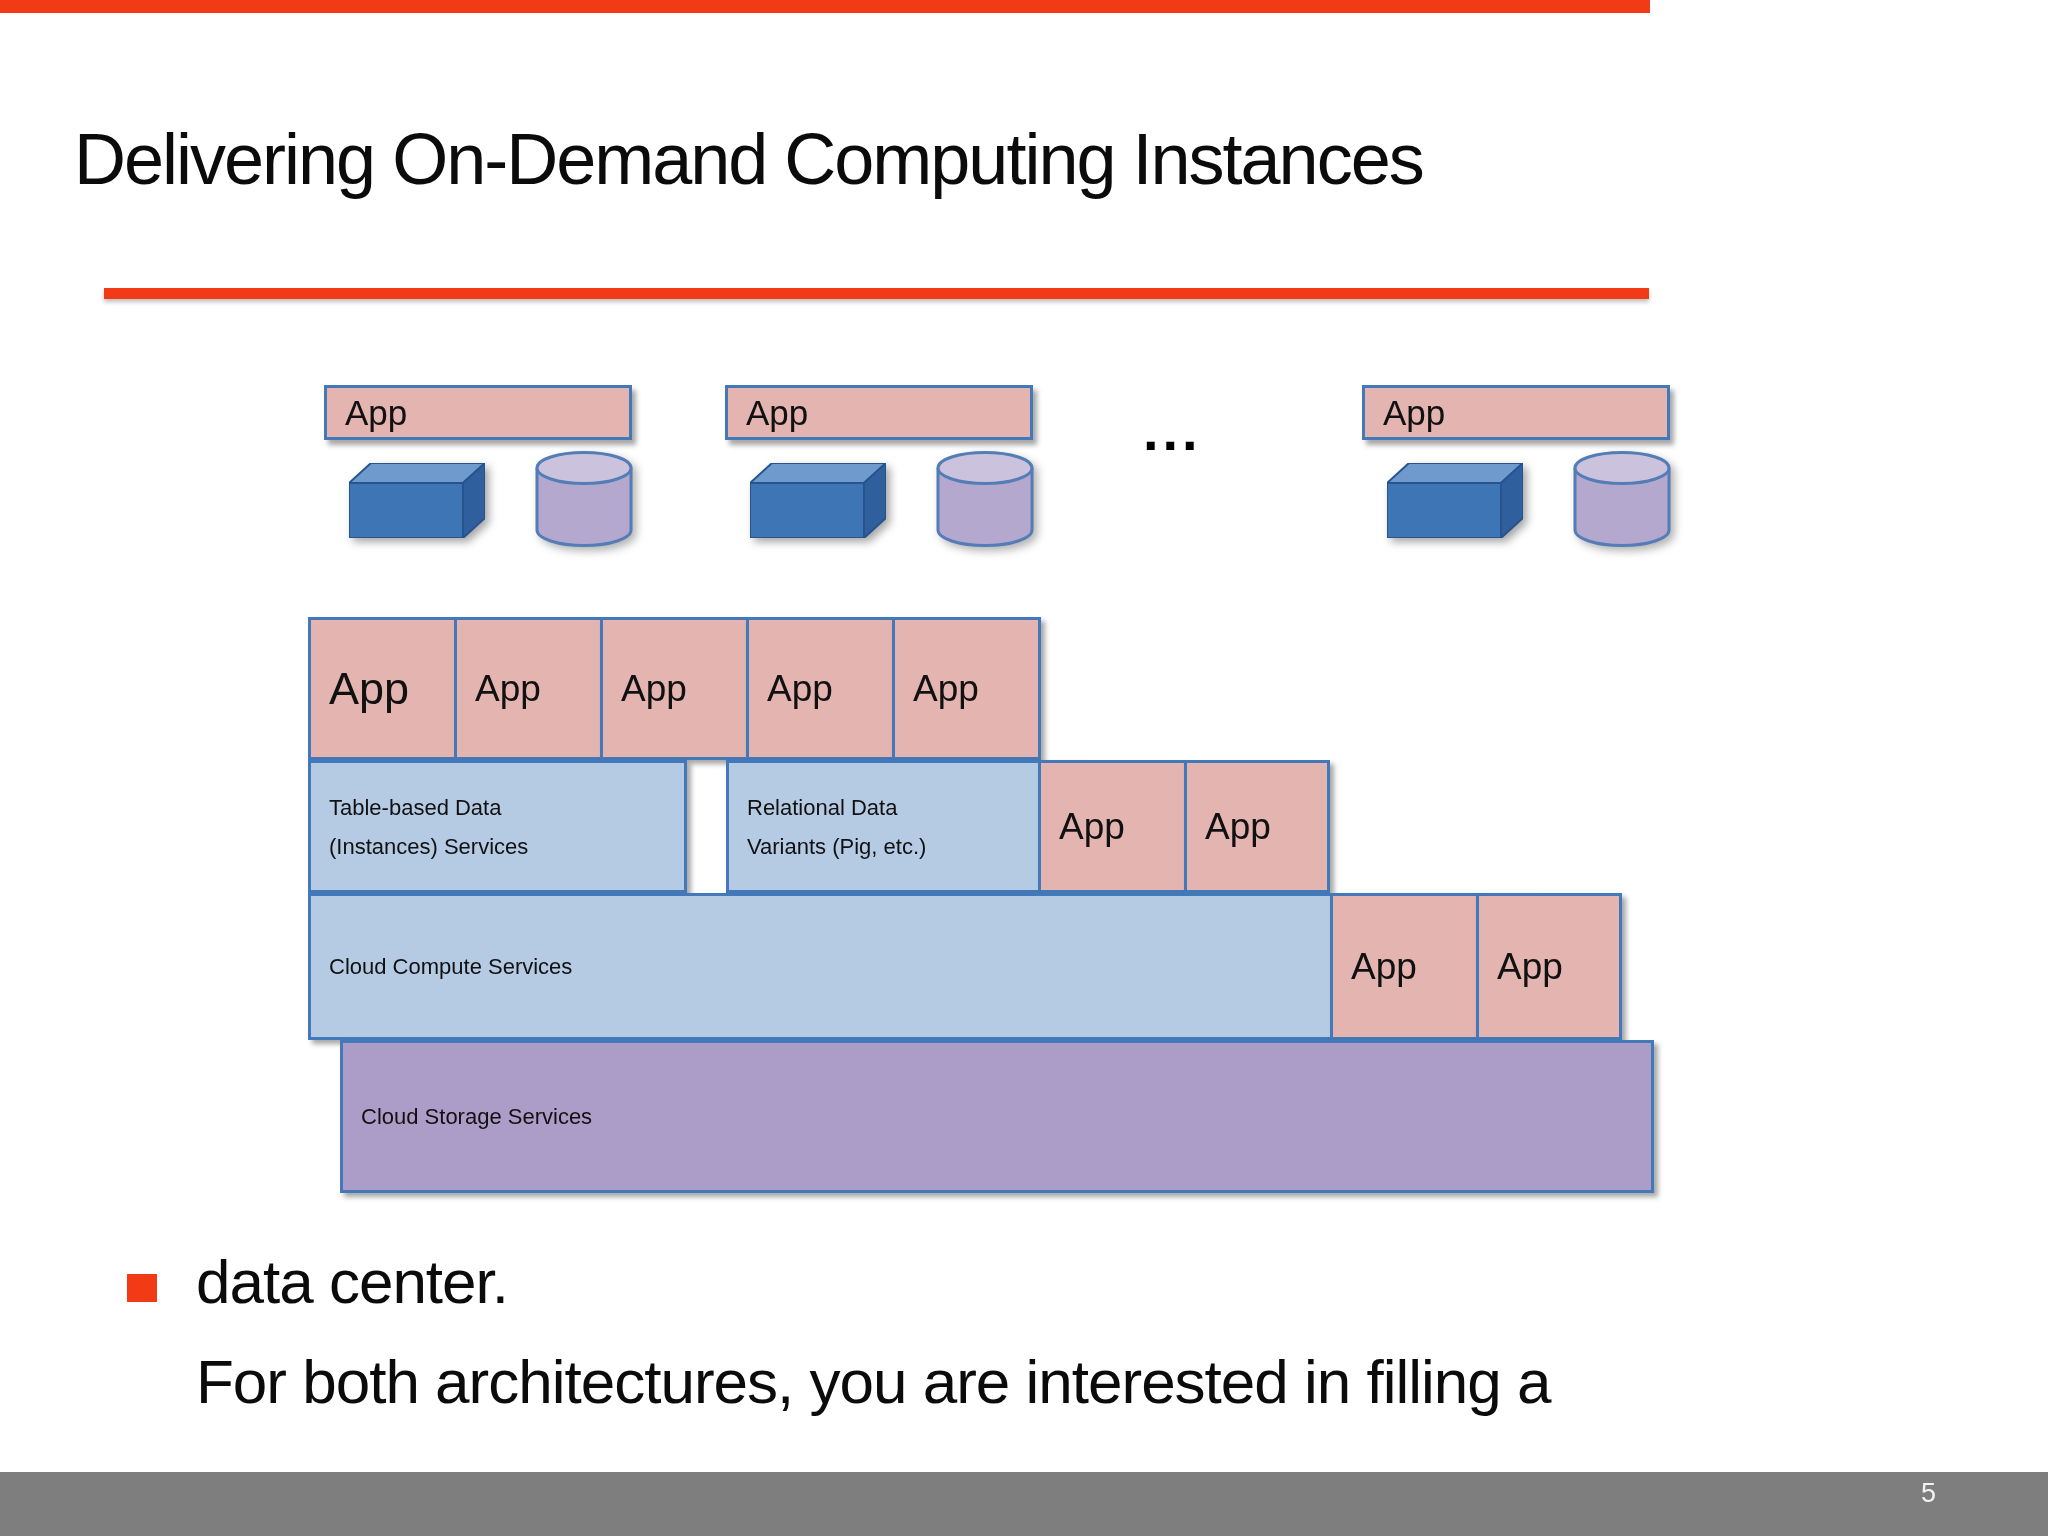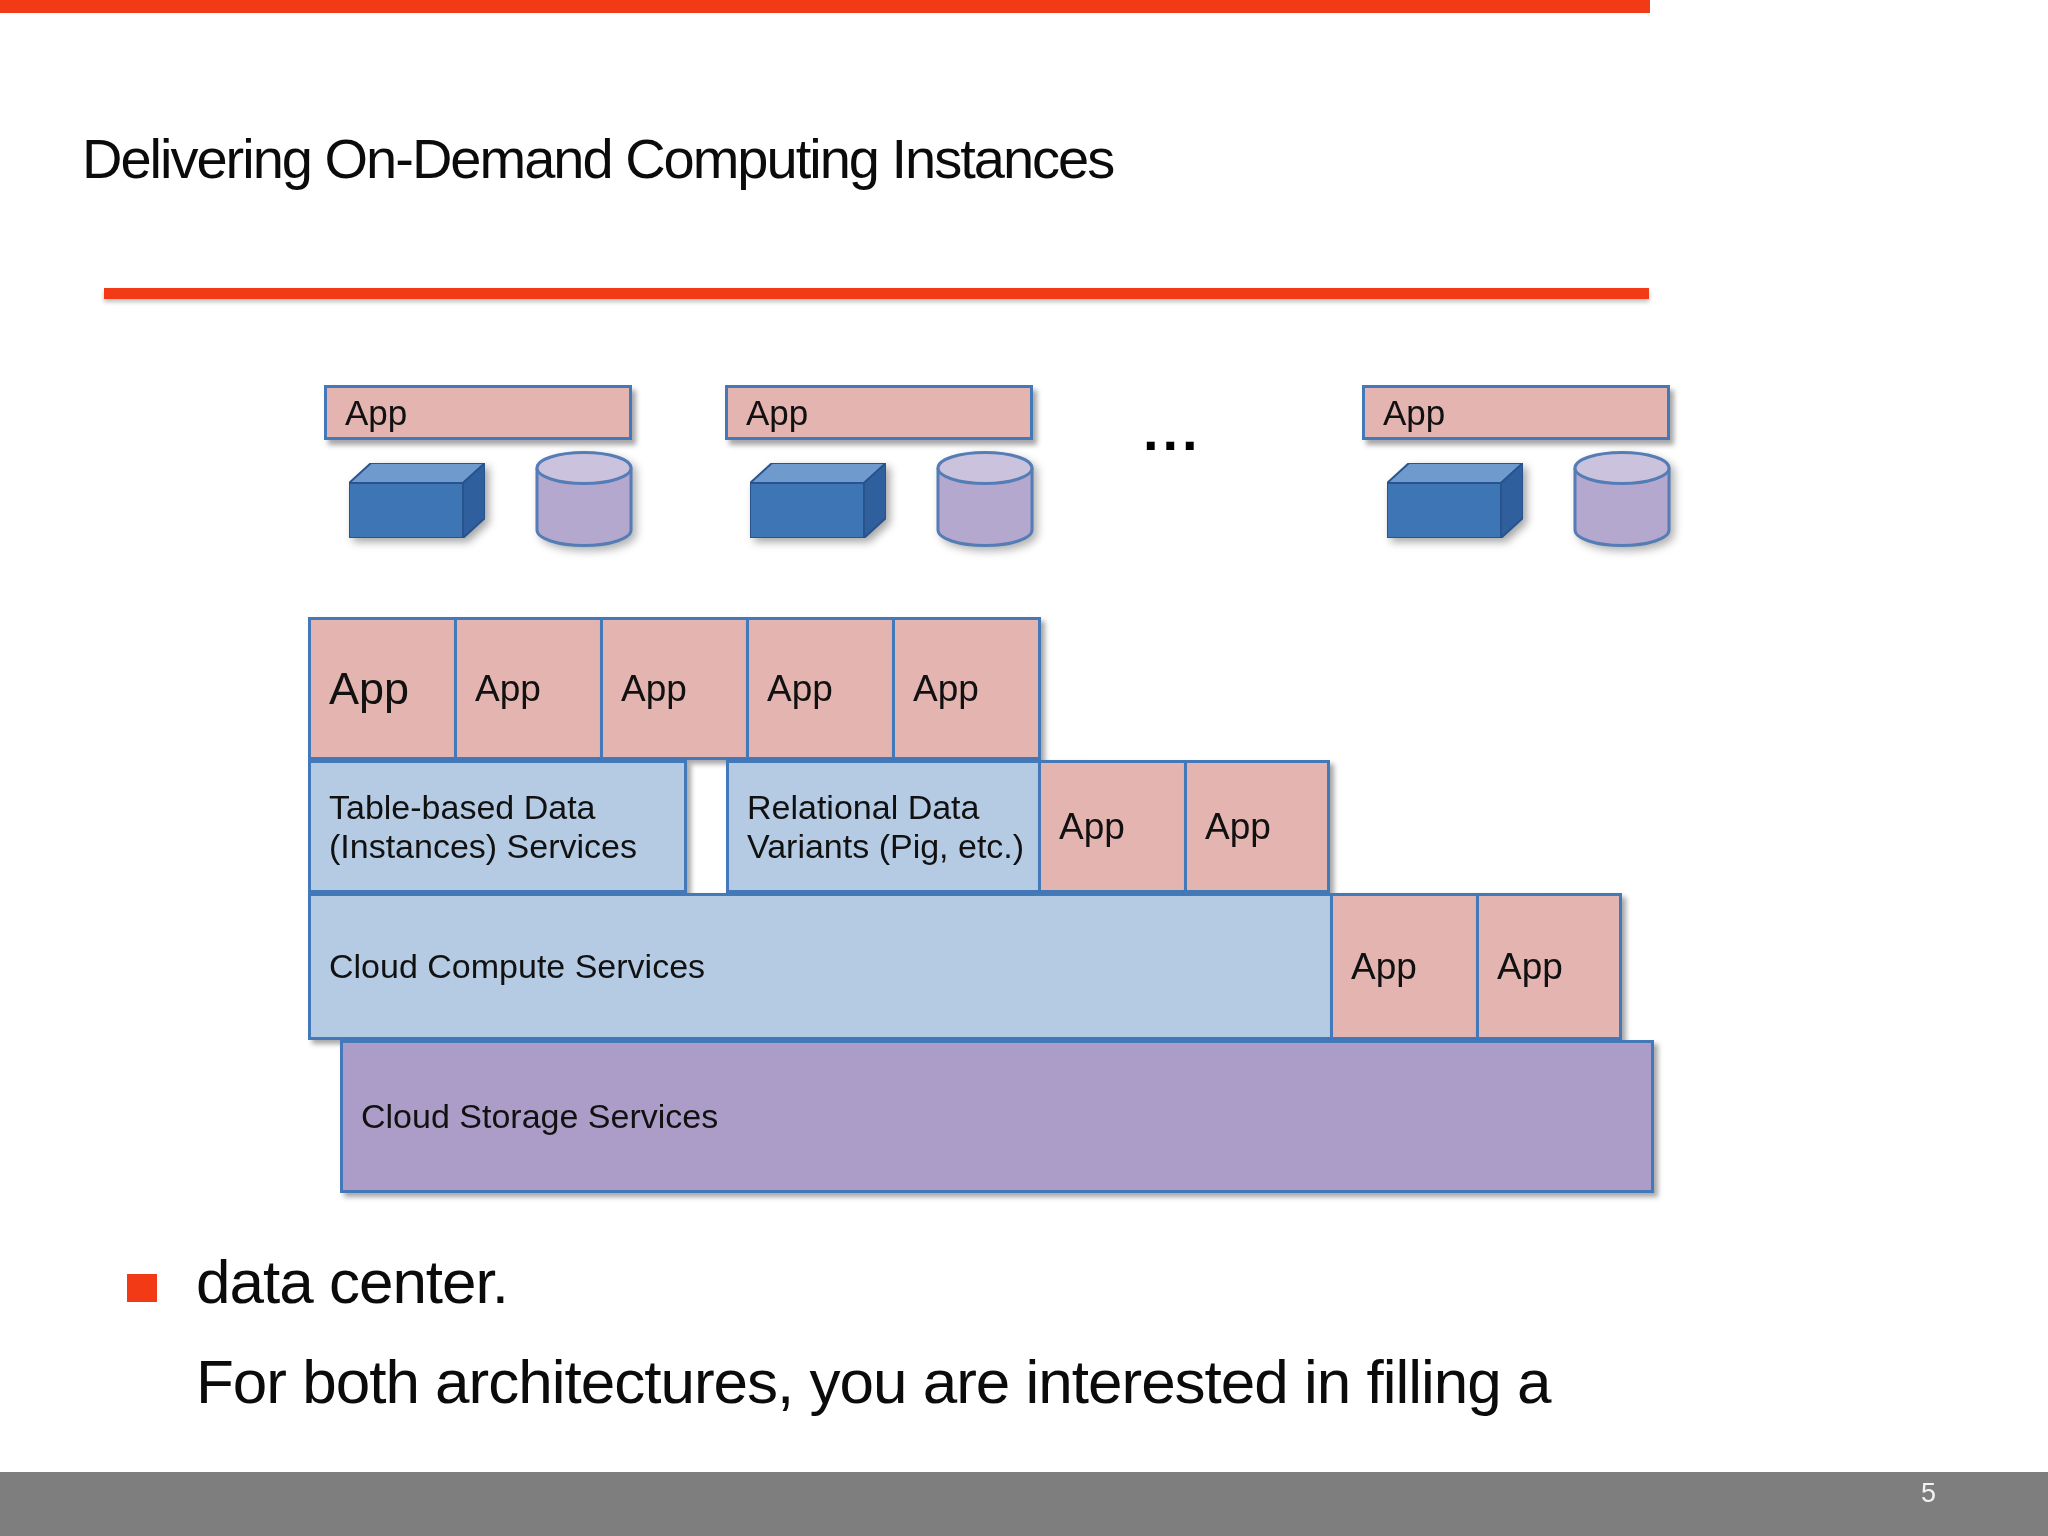--- a/index.html
+++ b/index.html
@@ -18,22 +18,22 @@
   
   .top-strip {
     position: absolute; left: 0; top: 0;
     width: 1650px; height: 13px;
     background: var(--accent, #F23A16);
   }
 
   
   .title {
     position: absolute; left: 74px; top: 118px;
-    margin: 8px;
-    font-size: 56px; font-weight: 400;
+    margin: 0;
+    font-size: 72px; font-weight: 400;
     letter-spacing: -2px;
     color: #0b0b0b;
     white-space: nowrap;
   }
   .title-underline {
     position: absolute; left: 104px; top: 288px;
     width: 1545px; height: 11px;
     background: var(--accent, #F23A16);
     box-shadow: 0 3px 4px rgba(0,0,0,0.25);
   }
@@ -76,21 +76,21 @@
   .cell {
     background: var(--pink, #E4B4B1);
     display: flex; align-items: center;
     padding-left: 18px;
     font-size: 37px;
   }
   .svc {
     background: var(--blue-fill, #B5CAE3);
     display: flex; flex-direction: column; justify-content: center;
     padding-left: 18px;
-    font-size: 34px; line-height: 39px;
+    font-size: 22px; line-height: 39px;
   }
   
   .r1 { top: 0; height: 143px; }
   .c0 { left: 0;     width: 149px; }
   .c1 { left: 146px; width: 149px; }
   .c2 { left: 292px; width: 149px; }
   .c3 { left: 438px; width: 149px; }
   .c4 { left: 584px; width: 149px; }
   .c5 { left: 730px; width: 149px; }
   .c6 { left: 876px; width: 149px; }

